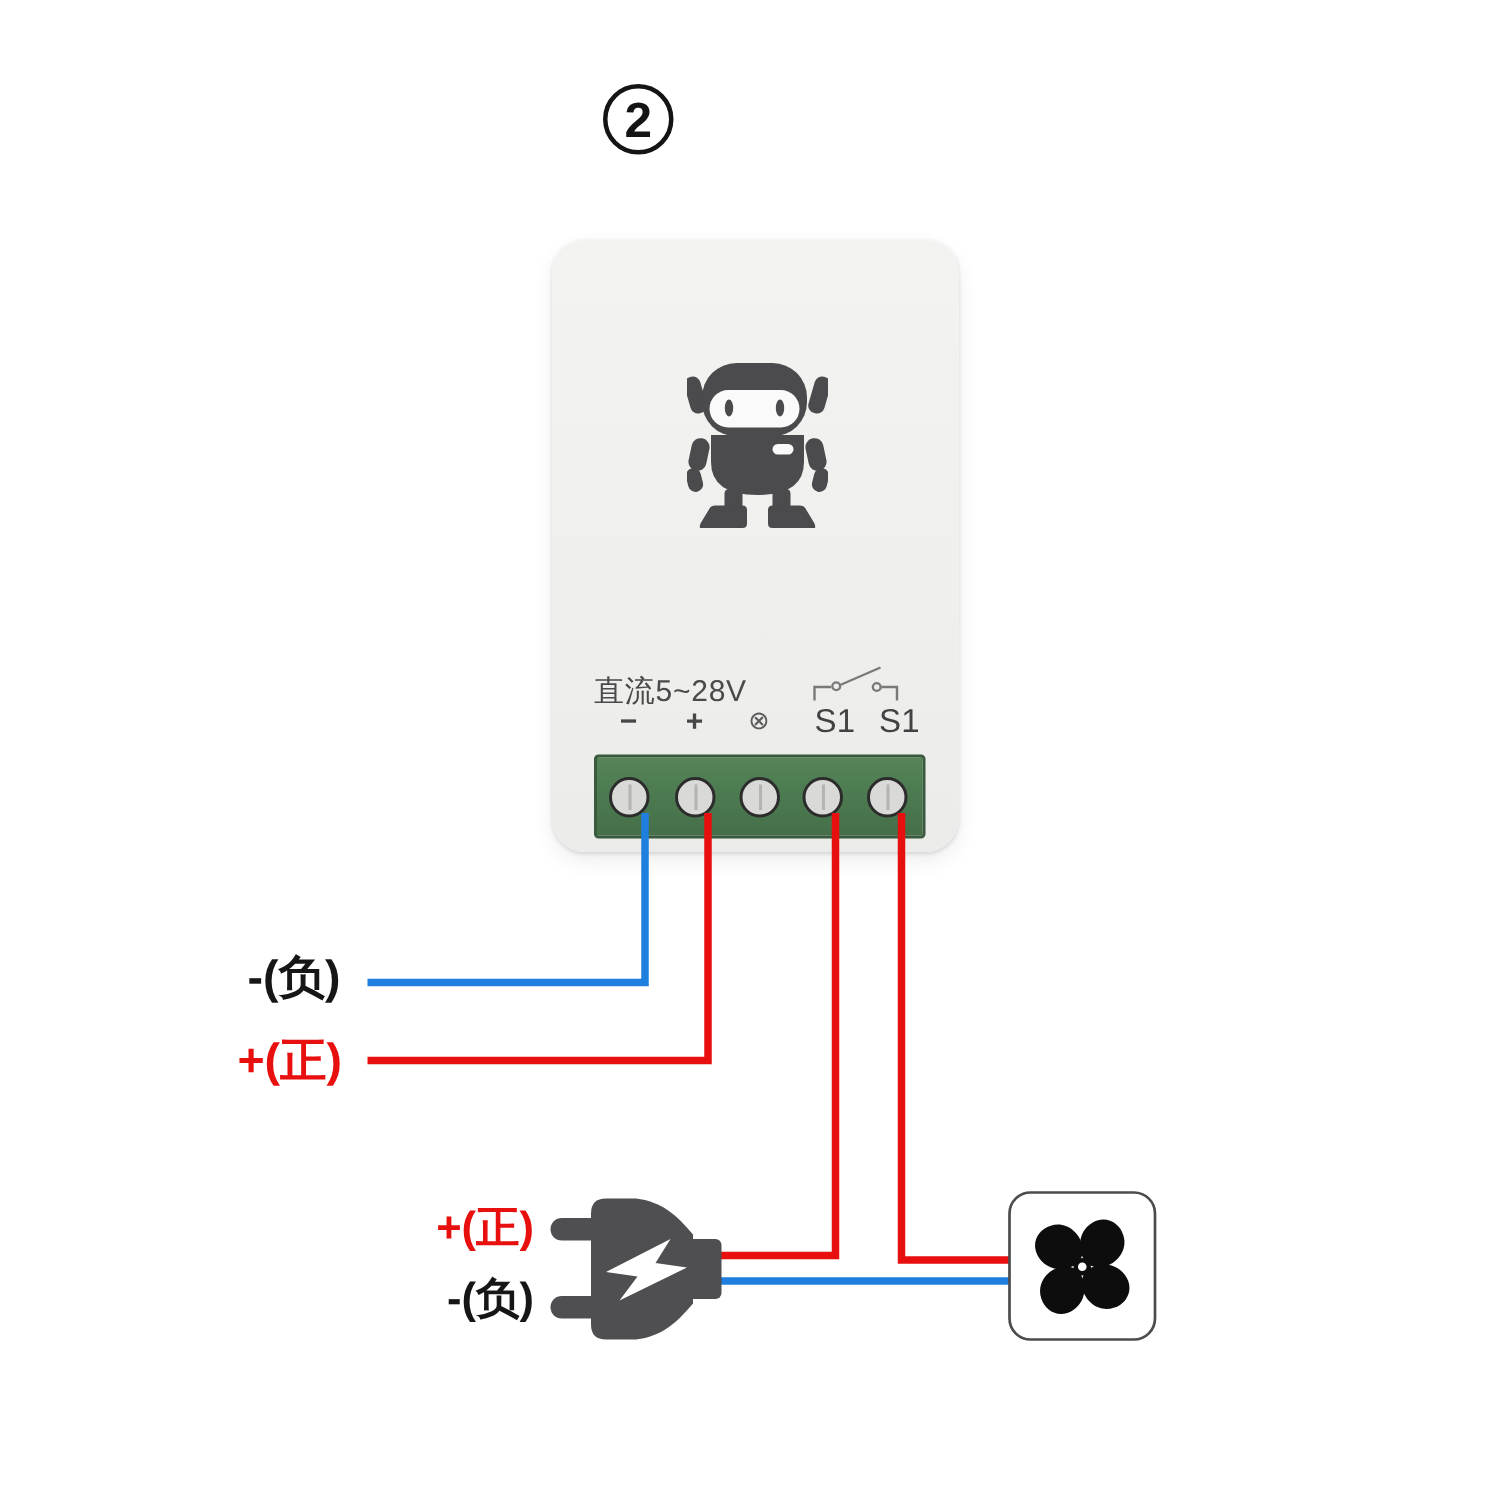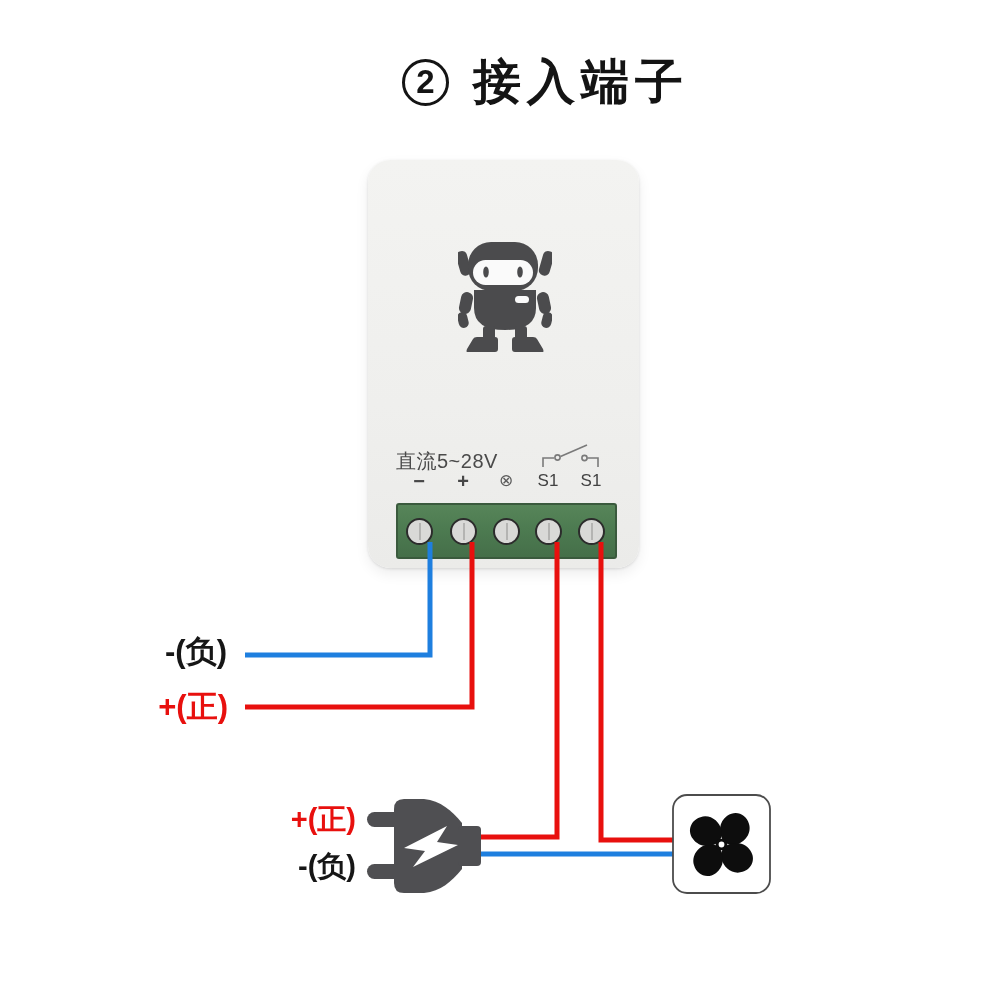--- a/index.html
+++ b/index.html
@@ -16,21 +16,21 @@
   
   .device{position:absolute;left:368px;top:160px;width:271px;height:408px;border-radius:22px;
           background:linear-gradient(180deg,#f3f3f1 0%,#efefed 60%,#ebebe9 100%);
           box-shadow:0 1px 3px rgba(0,0,0,.12),0 6px 14px rgba(0,0,0,.07);}
   .robot-svg{position:absolute;left:90px;top:80px;}
   .power-label{position:absolute;left:28px;top:289px;font-size:20px;line-height:24px;
                color:#4a4a4a;letter-spacing:.5px;}
   .term-sym{position:absolute;width:44px;top:309px;text-align:center;line-height:24px;}
   .sym-math{font-size:20px;font-weight:bold;color:#474747;}
   .sym-circ{font-size:17px;color:#5c5c5c;}
-  .sym-s1{font-size:17px;color:#424242;}
+  .sym-s1{font-size:22px;color:#424242;text-align:right;}
   .switch-svg{position:absolute;left:170px;top:281px;}
 
   .terminal-block{position:absolute;left:28px;top:343px;width:221px;height:56px;box-sizing:border-box;
                   background:linear-gradient(180deg,#578559 0%,#4d7b51 45%,#456f49 100%);
                   border:2px solid #3a5a3d;border-radius:3px;}
   .screw{position:absolute;top:13px;width:27px;height:27px;border-radius:50%;box-sizing:border-box;
          background:#d9d9d7;border:2px solid #2c2c2c;}
   .screw::after{content:"";position:absolute;left:11px;top:3px;width:2px;height:17px;background:#b4b4b2;}
 
   
@@ -45,21 +45,20 @@
   .lbl-plug-pos{left:241px;top:802px;font-size:29px;line-height:35px;}
   .lbl-plug-neg{left:241px;top:849px;font-size:29px;line-height:35px;}
 </style>
 </head>
 <body>
 
 <div class="canvas">
 
   <div class="title">
     <span class="step-badge">2</span>
-    <span class="title-text">接入端子</span>
   </div>
 
   <div class="device">
 
     <svg class="robot-svg" width="94" height="114" viewBox="0 0 94 114">
       <g fill="#4b4b4d">
         <rect x="0" y="11" width="11" height="25" rx="5" transform="rotate(-16 5 23)"></rect>
         <rect x="83" y="11" width="11" height="25" rx="5" transform="rotate(16 89 23)"></rect>
         <rect x="10" y="2" width="70" height="49" rx="23"></rect>
         <rect x="15" y="20" width="60" height="25" rx="12.5" fill="#fafafa"></rect>

